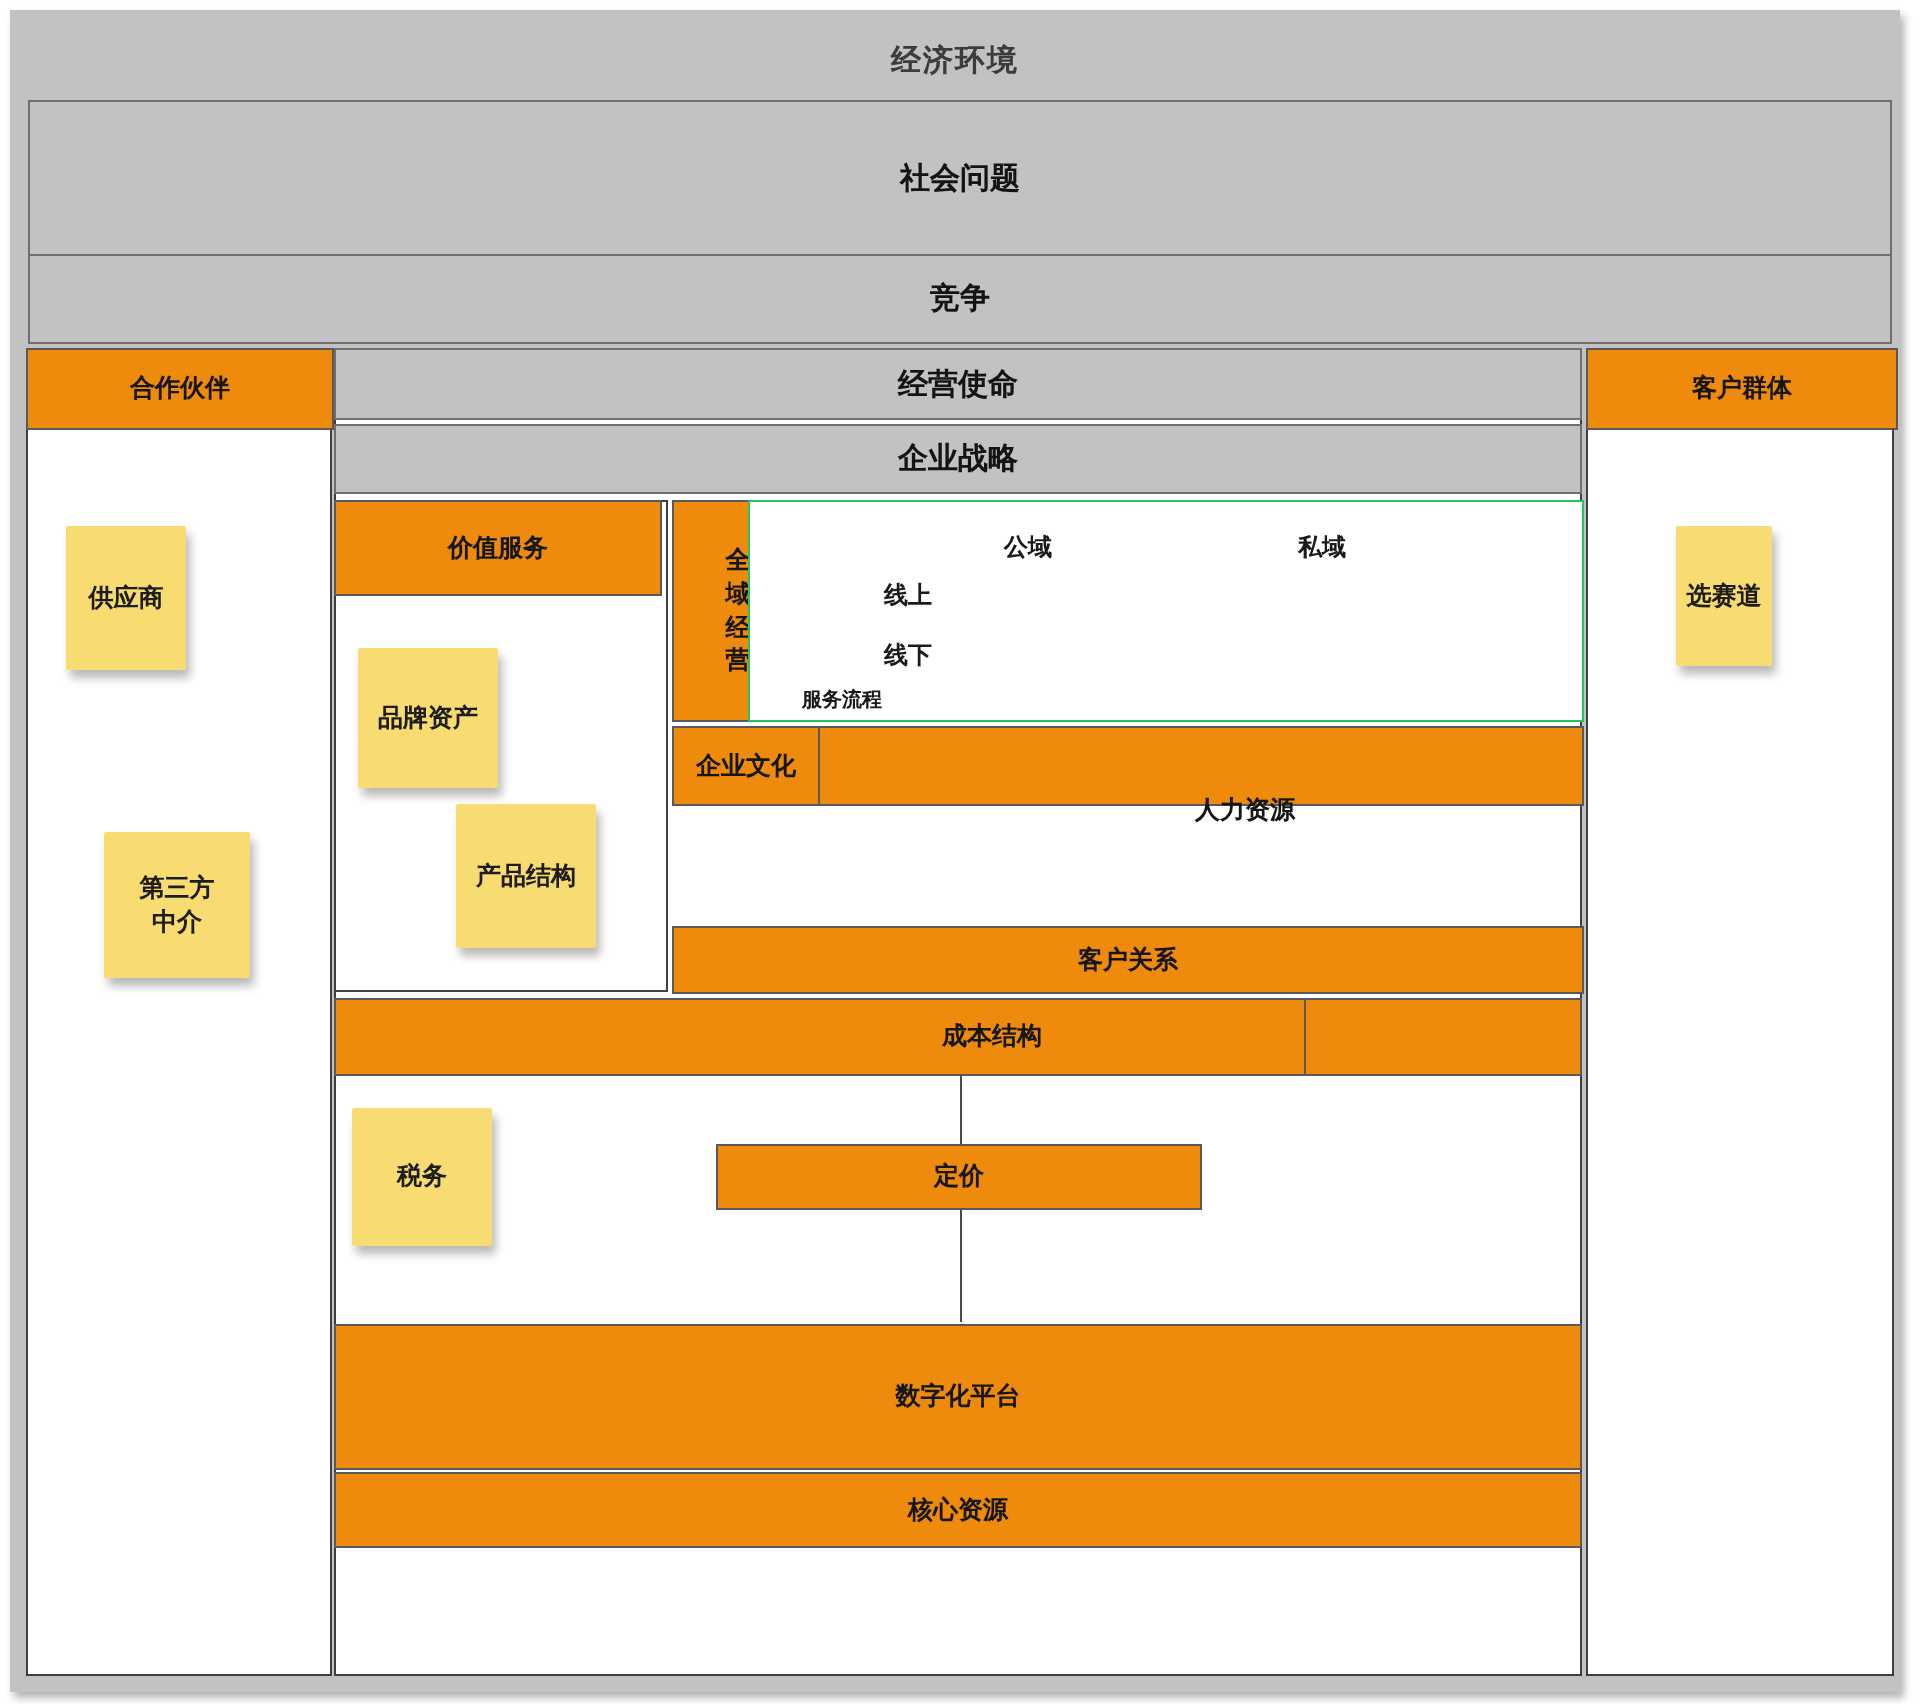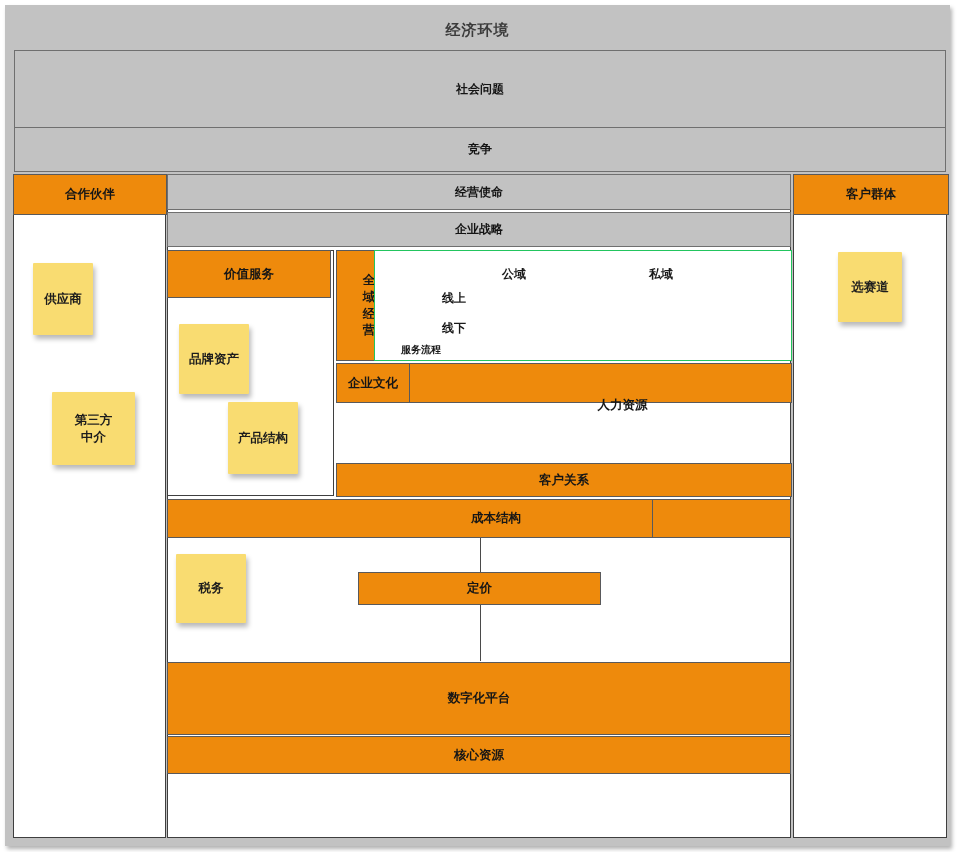--- a/index.html
+++ b/index.html
@@ -12,21 +12,21 @@
     background:#C2C2C2;
     box-shadow:2px 3px 4px rgba(0,0,0,0.30);
   }
   .frame-title{
     width:100%;text-align:center;font-size:15px;font-weight:600;color:#3c3c3c;
     letter-spacing:1px;
   }
   .gray-band{
     background:#C2C2C2;border:1px solid #6f6f6f;
     display:flex;align-items:center;justify-content:center;
-    font-size:12px;font-weight:700;color:#141414;
+    font-size:15px;font-weight:700;color:#141414;
   }
   .panel{
     background:#ffffff;border:1px solid #3f3f3f;
   }
   .orange{
     background:#EE8A0C;border:1px solid #59595b;
     display:flex;align-items:center;justify-content:center;
     font-size:12.5px;font-weight:700;color:#161616;text-align:right;
   }
   .split{padding:0;gap:44px;}
@@ -63,29 +63,29 @@
 <div class="abs gray-band" style="left:14px;top:127px;width:932px;height:45px;">
   <span>竞争</span>
 </div>
 
 <div class="abs panel" style="left:13px;top:174px;width:153px;height:664px;">
   <div class="abs orange" style="left:-1px;top:-1px;width:154px;height:41px;">
     <span>合作伙伴</span>
   </div>
 </div>
 <div class="abs sticky" style="left:33px;top:263px;width:60px;height:72px;">供应商</div>
-<div class="abs sticky" style="left:52px;top:392px;width:83px;height:73px;">第三方
+<div class="abs sticky" style="left:52px;top:416px;width:73px;height:73px;">第三方
 中介</div>
 
 <div class="abs panel" style="left:793px;top:174px;width:154px;height:664px;">
   <div class="abs orange" style="left:-1px;top:-1px;width:156px;height:41px;">
     <span>客户群体</span>
   </div>
 </div>
-<div class="abs sticky" style="left:838px;top:252px;width:64px;height:70px;">选赛道</div>
+<div class="abs sticky" style="left:838px;top:263px;width:48px;height:70px;">选赛道</div>
 
 <div class="abs panel" style="left:167px;top:174px;width:624px;height:664px;">
 
   <div class="abs gray-band" style="left:-1px;top:-1px;width:624px;height:36px;">
     <span>经营使命</span>
   </div>
   <div class="abs gray-band" style="left:-1px;top:37px;width:624px;height:35px;">
     <span>企业战略</span>
   </div>
 

